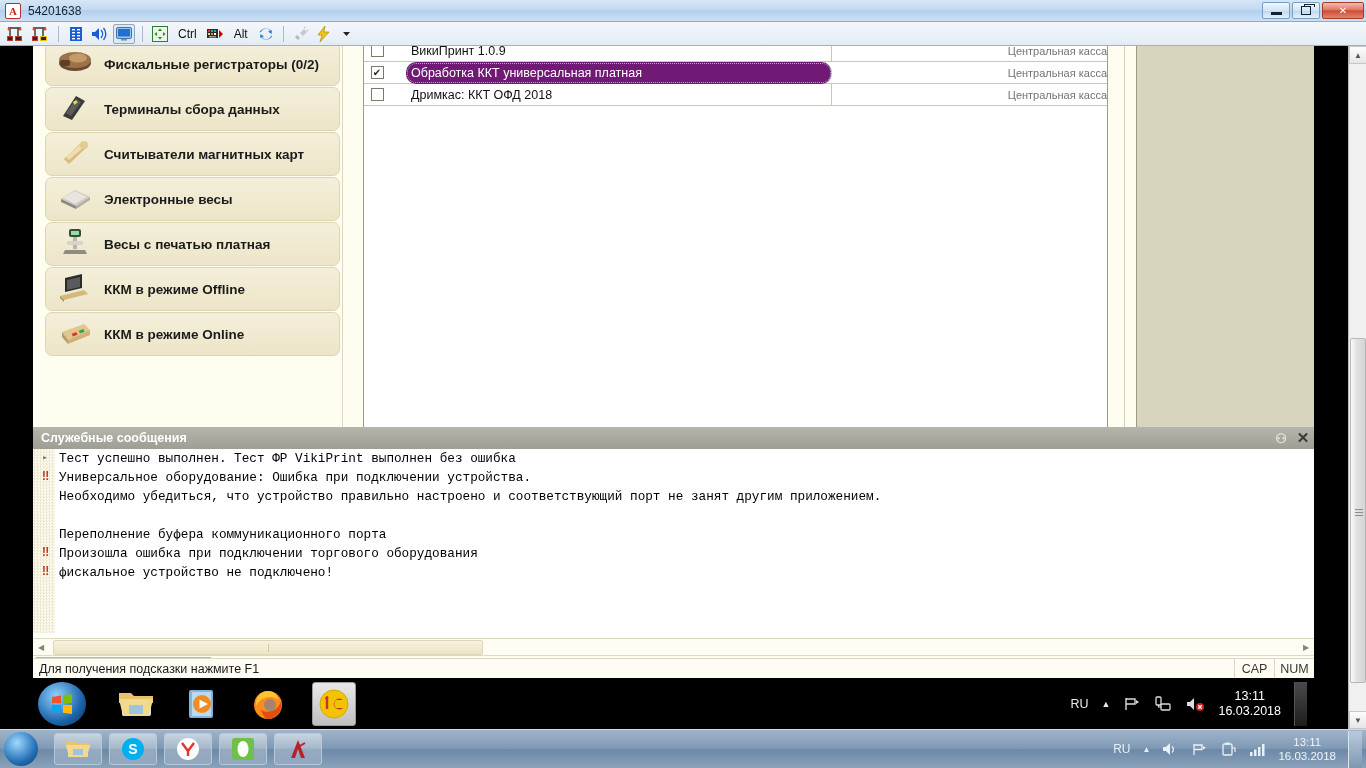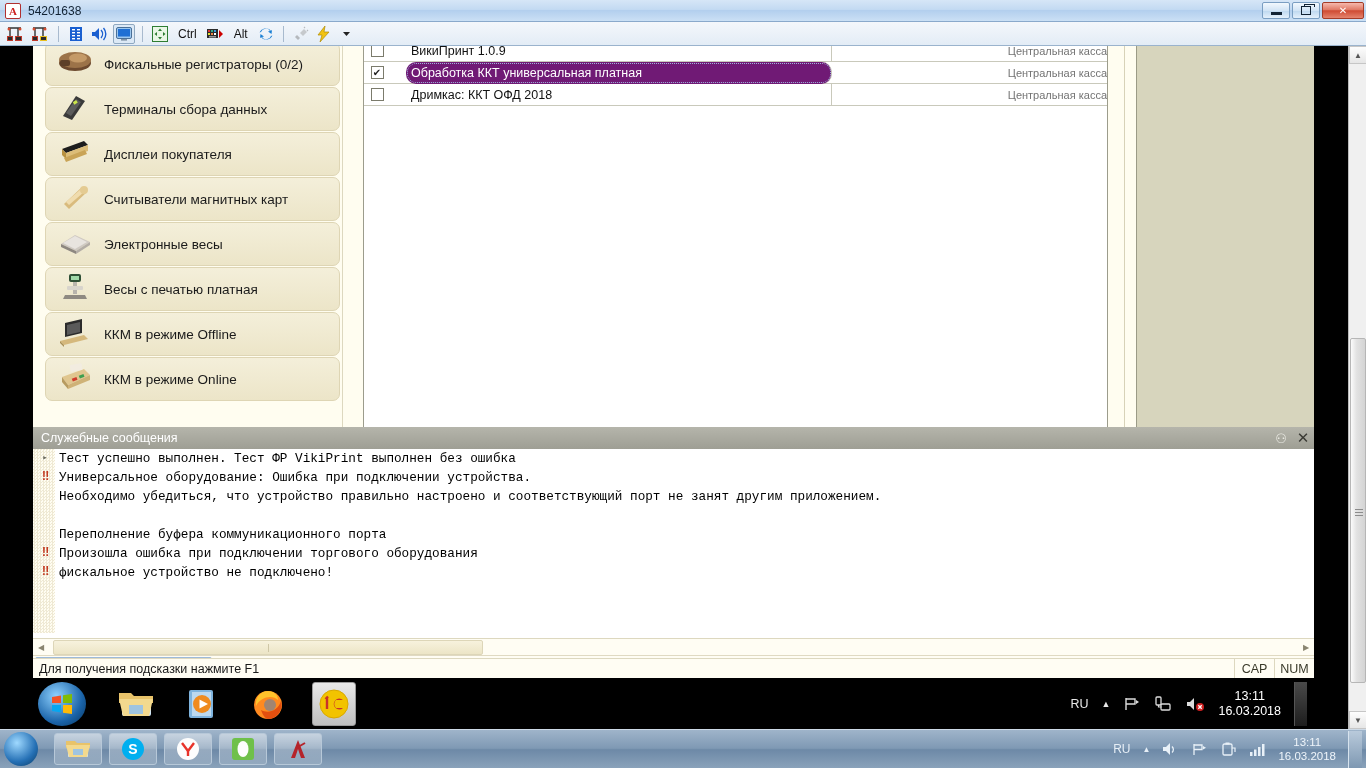--- a/index.html
+++ b/index.html
@@ -86,21 +86,21 @@
   
   .navpane { position:absolute; left:10px; top:-4px; width:299px; height:386px; background:#fffdf0; }
   .nav-item {
     height: 44px; margin: 0 2px 1px 2px;
     background: linear-gradient(to bottom, #f4efda, #ece5c8);
     border: 1px solid #ded5b4; border-radius: 7px;
     display: flex; align-items: center; padding-left: 8px;
     color: #1b1b1b; font-size: 13.5px;
   }
   .nav-ico { width: 44px; height: 34px; flex: 0 0 44px; position: relative; }
-  .nav-label { padding-left: 6px; }
+  .nav-label { padding-left: 6px; font-weight: bold; }
 
   .navpane-scroll {
     position:absolute; left:309px; top:-4px; width:12px; height:386px;
     background:#fffdf0; border-left:1px solid #ddd8bf;
   }
 
   
   .tablepane {
     position:absolute; left:330px; top:-6px; width:745px; height:388px;
     background:#ffffff; border:1px solid #9c9c8c; border-top:0;
@@ -118,21 +118,21 @@
   .right-panel {
     position:absolute; left:1103px; top:-6px; width:178px; height:388px;
     background:#d7d5bd; border-left:1px solid #9b9b87;
   }
 
   
   .msgpanel { position:absolute; left:0; top:381px; width:1281px; height:251px; background:#fff; }
   .msg-header {
     height:22px; background: linear-gradient(to bottom,#b5b5ab,#9e9e94);
     display:flex; align-items:center; padding-left:8px;
-    color:#ffffff; font-size:12.5px; font-weight:normal;
+    color:#ffffff; font-size:12.5px; font-weight:bold;
   }
   .msg-header .spacer { flex:1; }
   .msg-hdr-btn { width:22px; height:20px; display:flex; align-items:center; justify-content:center; color:#e9e9e2; font-size:13px; }
   .msg-hdr-btn.close { font-size:15px; color:#3a3a34; }
 
   .msg-body { position:relative; height:184px; background:#fff; overflow:hidden; }
   .msg-gutter { position:absolute; left:0; top:0; width:22px; height:184px;
       background: repeating-conic-gradient(#efe9d4 0% 25%, #fffdf2 0% 50%) 0 0/3px 3px; }
   .msg-line { position:relative; height:19px; display:flex; align-items:center; padding-left:26px;
     font-family:"Liberation Mono", monospace; font-size:12.7px; color:#000; white-space:pre; }
@@ -347,31 +347,20 @@
           <span class="nav-ico">
             <svg class="ico-svg" width="42" height="30" viewBox="0 0 42 30">
               <path d="M9 24 L22 4 L31 9 L18 28 z" fill="#3a3a3a"></path>
               <path d="M12 21 L22 7 L27 10 L17 24 z" fill="#5c5c5c"></path>
               <rect x="19" y="9" width="4" height="3" fill="#cbe54a" transform="rotate(-34 21 10)"></rect>
             </svg>
           </span>
           <span class="nav-label">Терминалы сбора данных</span>
         </div>
 
-        <div class="nav-item">
-          <span class="nav-ico">
-            <svg class="ico-svg" width="42" height="30" viewBox="0 0 42 30">
-              <path d="M8 12 L30 4 L34 8 L12 16 z" fill="#1d1d1d"></path>
-              <path d="M8 12 L12 16 L12 22 L8 18 z" fill="#b8913f"></path>
-              <path d="M12 16 L34 8 L34 14 L12 22 z" fill="#dcbd78"></path>
-              <path d="M10 21 L31 13 L33 17 L12 25 z" fill="#c9a457"></path>
-            </svg>
-          </span>
-          <span class="nav-label">Дисплеи покупателя</span>
-        </div>
 
         <div class="nav-item">
           <span class="nav-ico">
             <svg class="ico-svg" width="42" height="30" viewBox="0 0 42 30">
               <path d="M10 22 L28 5 L33 10 L15 27 z" fill="#d9bb7d"></path>
               <path d="M12 20 L27 7 L30 10 L15 23 z" fill="#f0dcae"></path>
               <circle cx="30" cy="8" r="4" fill="#e4cb92"></circle>
             </svg>
           </span>
           <span class="nav-label">Считыватели магнитных карт</span>

